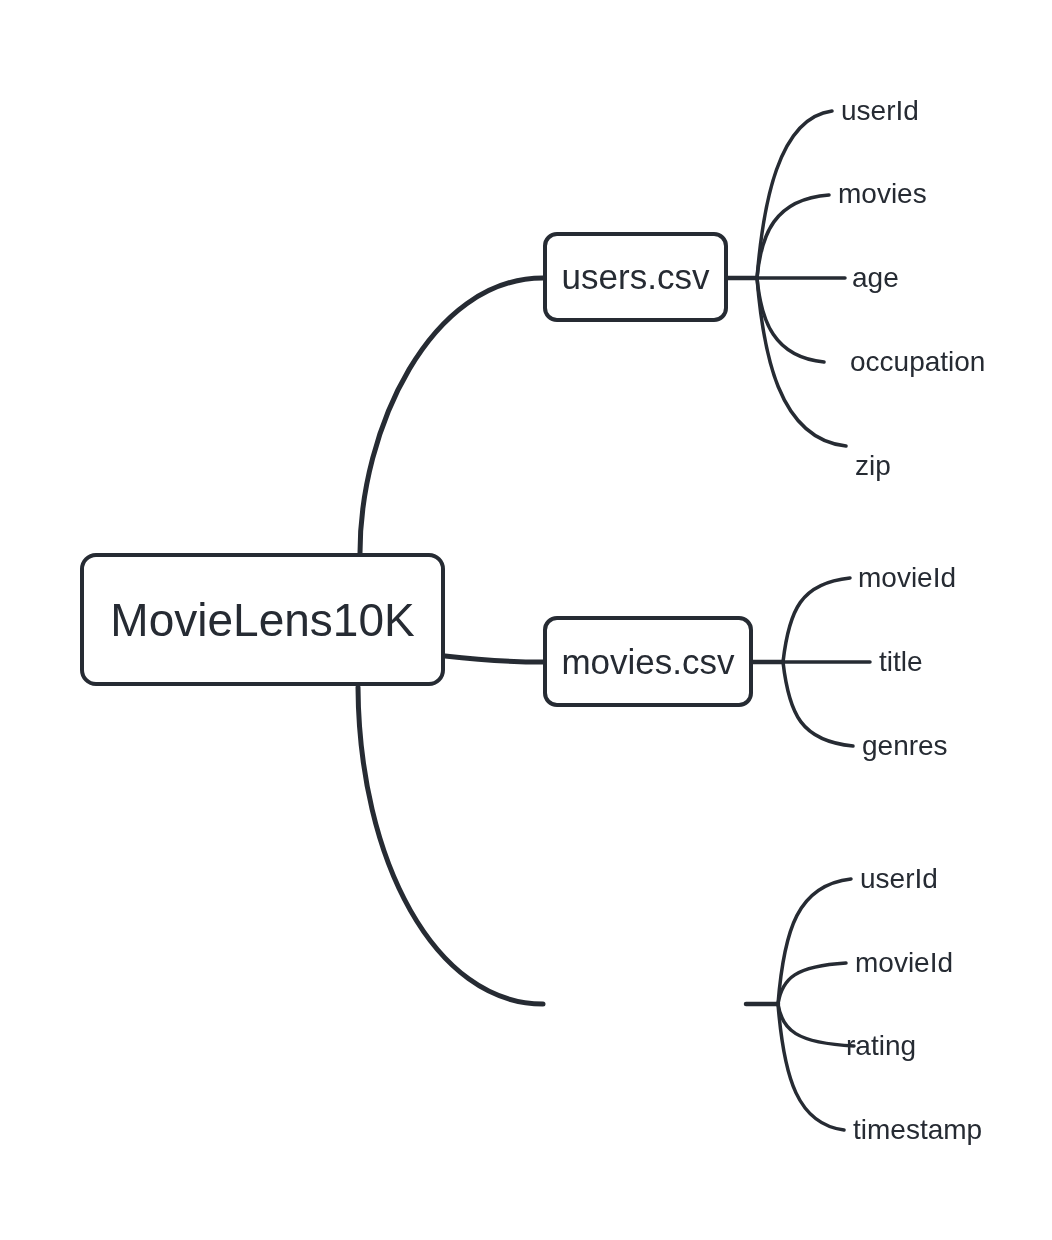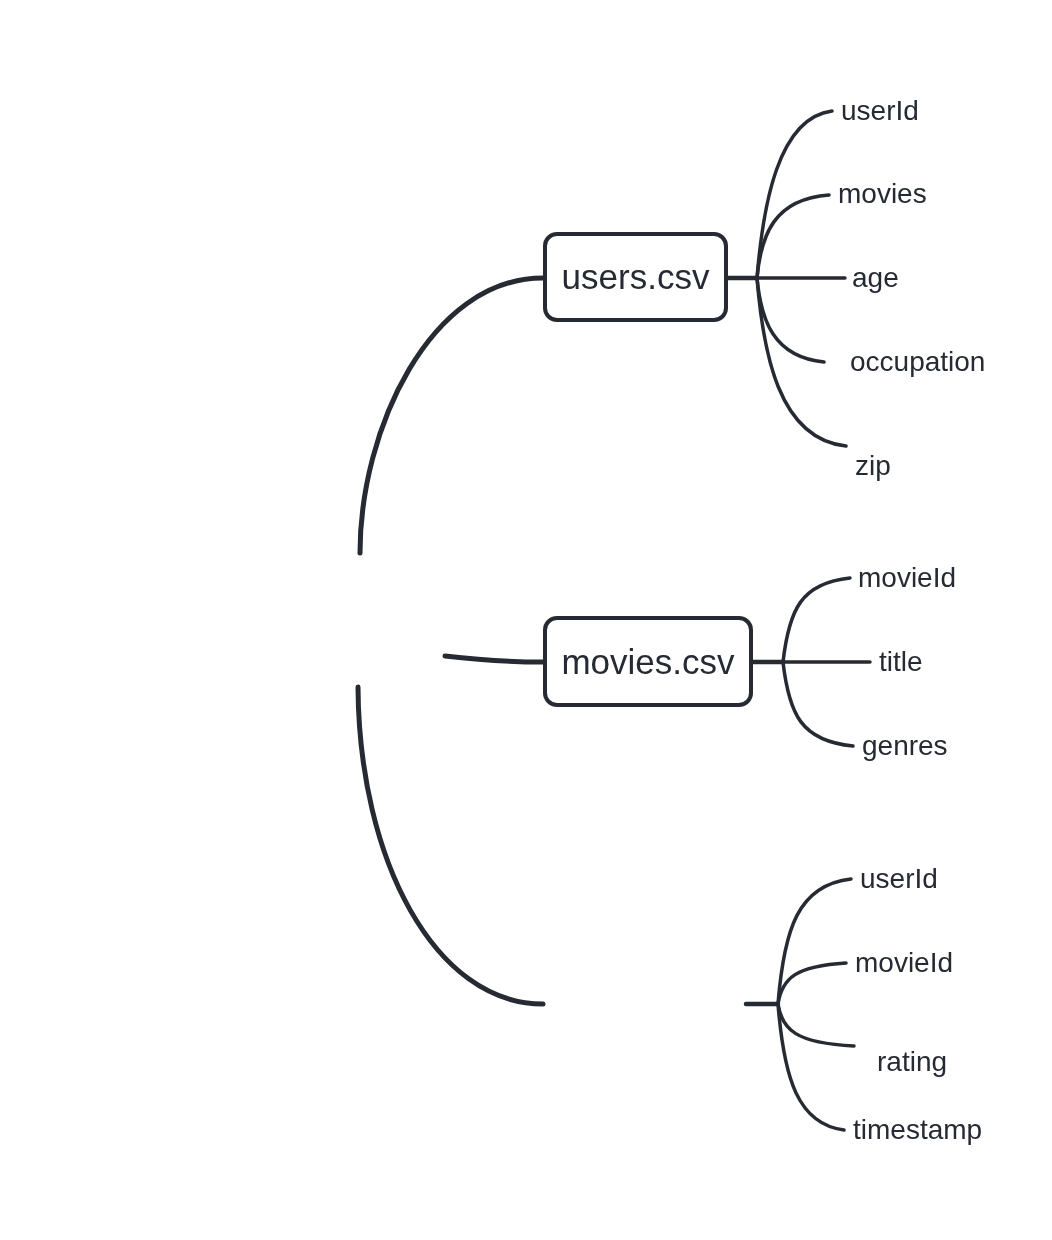--- a/index.html
+++ b/index.html
@@ -91,36 +91,39 @@
     <path class="edge-leaf" d="M 783 662 L 870 662"></path>
     <path class="edge-leaf" d="M 783 662 C 789 714 801 741 853 746"></path>
 
     <path class="edge-stub" d="M 746 1004 L 778 1004"></path>
     <path class="edge-leaf" d="M 778 1004 C 784 929 798 885 851 879"></path>
     <path class="edge-leaf" d="M 778 1004 C 782 978 796 966 846 963"></path>
     <path class="edge-leaf" d="M 778 1004 C 782 1030 796 1043 854 1046"></path>
     <path class="edge-leaf" d="M 778 1004 C 784 1079 798 1124 844 1130"></path>
   </svg>
 
+  <div class="node node-root">
+    <span>MovieLens10K</span>
+  </div>
 
   <div class="node node-branch node-users">
     <span>users.csv</span>
   </div>
   <div class="node node-branch node-movies">
     <span>movies.csv</span>
   </div>
 
   <span class="leaf" style="left:841px; top:111px;">userId</span>
   <span class="leaf" style="left:838px; top:194px;">movies</span>
   <span class="leaf" style="left:852px; top:278px;text-align:center;">age</span>
   <span class="leaf" style="left:833px; top:362px;margin-left:17px;">occupation</span>
   <span class="leaf" style="left:855px; top:466px;">zip</span>
 
   <span class="leaf" style="left:858px; top:578px;">movieId</span>
   <span class="leaf" style="left:879px; top:662px;text-align:right;">title</span>
   <span class="leaf" style="left:862px; top:746px;">genres</span>
 
   <span class="leaf" style="left:860px; top:879px;">userId</span>
   <span class="leaf" style="left:855px; top:963px;">movieId</span>
-  <span class="leaf" style="left:877px; top:1046px;margin-top:16px;">rating</span>
+  <span class="leaf" style="left:846px; top:1046px;">rating</span>
   <span class="leaf" style="left:853px; top:1130px;">timestamp</span>
 
 </div>
 
 </body></html>

